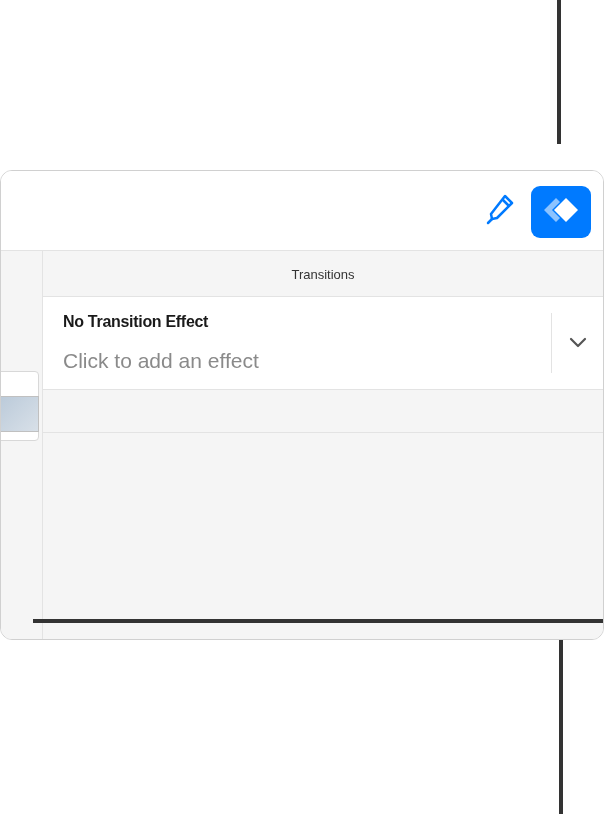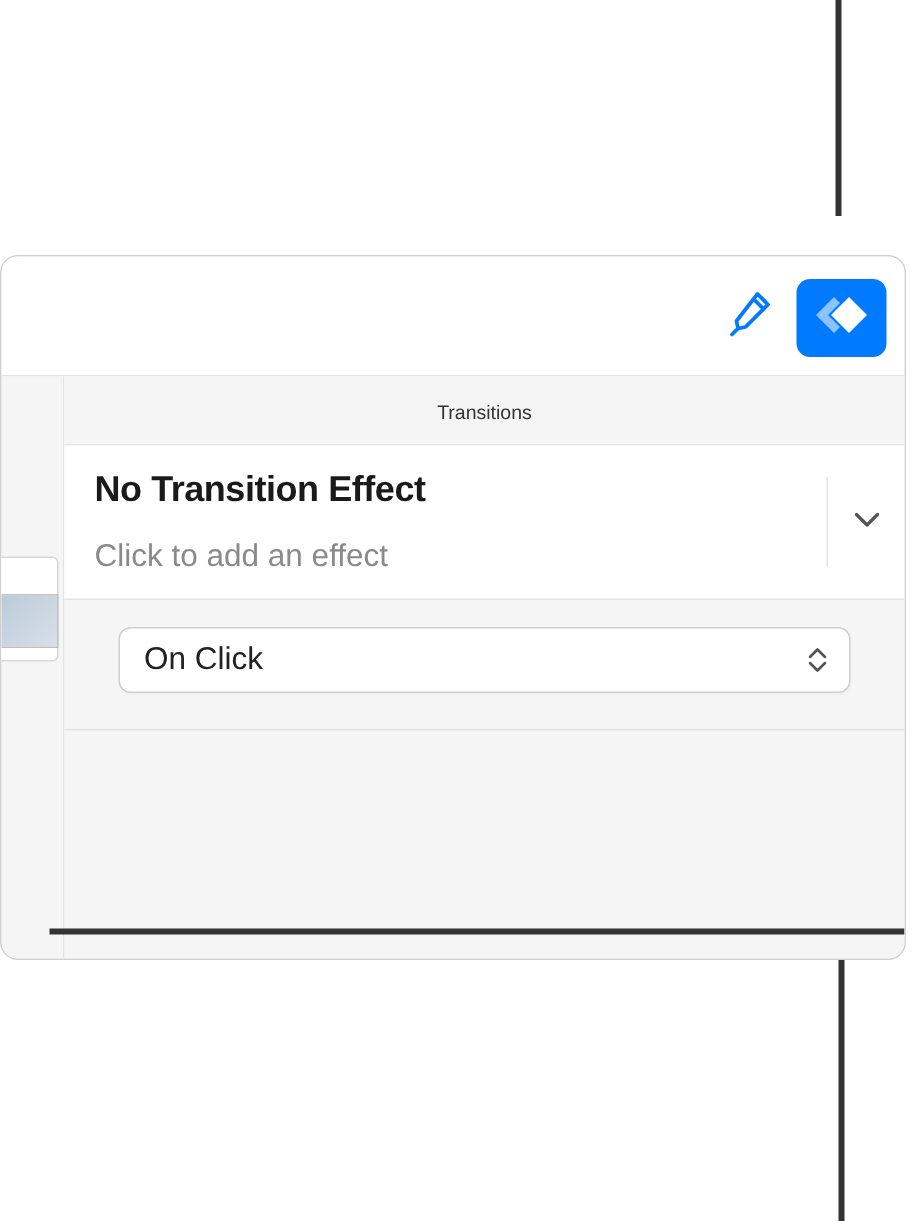--- a/index.html
+++ b/index.html
@@ -109,21 +109,21 @@
       border-bottom: 1px solid #e3e3e3;
       padding: 16px 0 16px 20px;
       display: flex;
       align-items: center;
       cursor: pointer;
     }
     .effect-text-col {
       flex: 1;
     }
     .effect-title {
-      font-size: 24px;
+      font-size: 16px;
       font-weight: 700;
       color: #1a1a1a;
       letter-spacing: -0.3px;
     }
     .effect-subtitle {
       font-size: 21px;
       color: #8a8a8a;
       margin-top: 18px;
     }
     .effect-chevron {
@@ -241,28 +241,17 @@
       <div class="effect-chevron">
         <span>
           <svg width="18" height="12" viewBox="0 0 18 12">
             <path d="M2 3 L9 10 L16 3" stroke="#555555" stroke-width="2.2" fill="none" stroke-linecap="round" stroke-linejoin="round"></path>
           </svg>
         </span>
       </div>
     </div>
 
     <div class="start-section">
-      <div class="select-wrap">
-        <div class="select-value">On Click</div>
-        <div class="select-chevrons">
-          <svg width="12" height="7" viewBox="0 0 12 7">
-              <path d="M1 6 L6 1 L11 6" stroke="#555" stroke-width="1.8" fill="none" stroke-linecap="round" stroke-linejoin="round"></path>
-            </svg>
-          <svg width="12" height="7" viewBox="0 0 12 7">
-              <path d="M1 1 L6 6 L11 1" stroke="#555" stroke-width="1.8" fill="none" stroke-linecap="round" stroke-linejoin="round"></path>
-            </svg>
-        </div>
-      </div>
     </div>
 
   </div>
 
 </div>
 
 </body></html>

